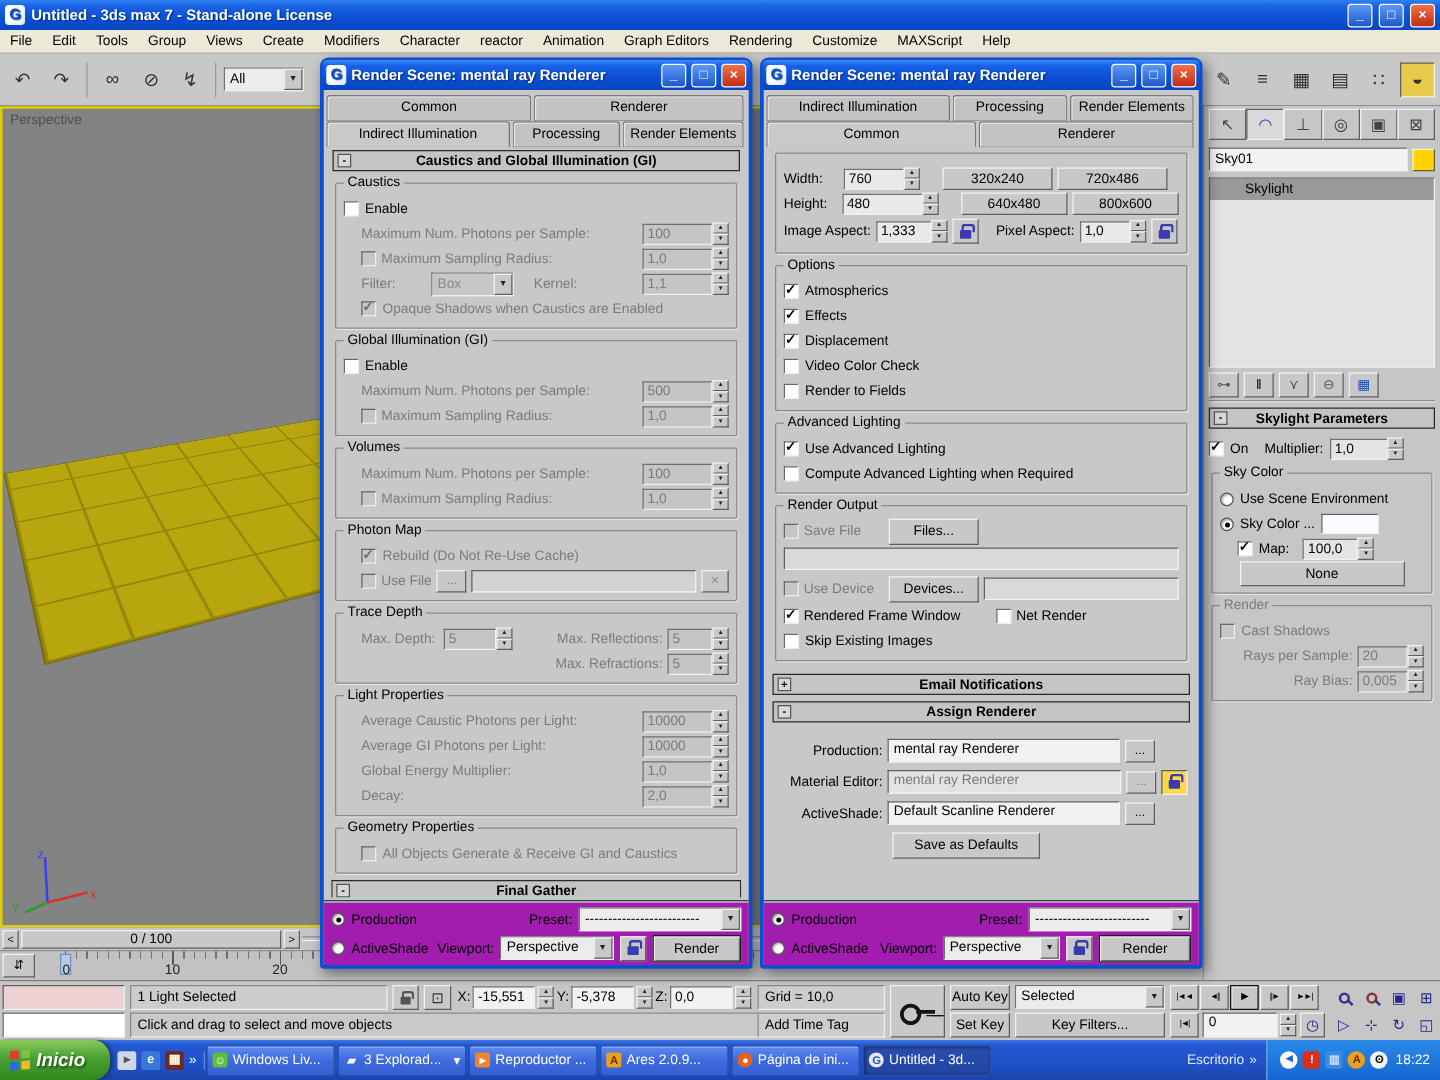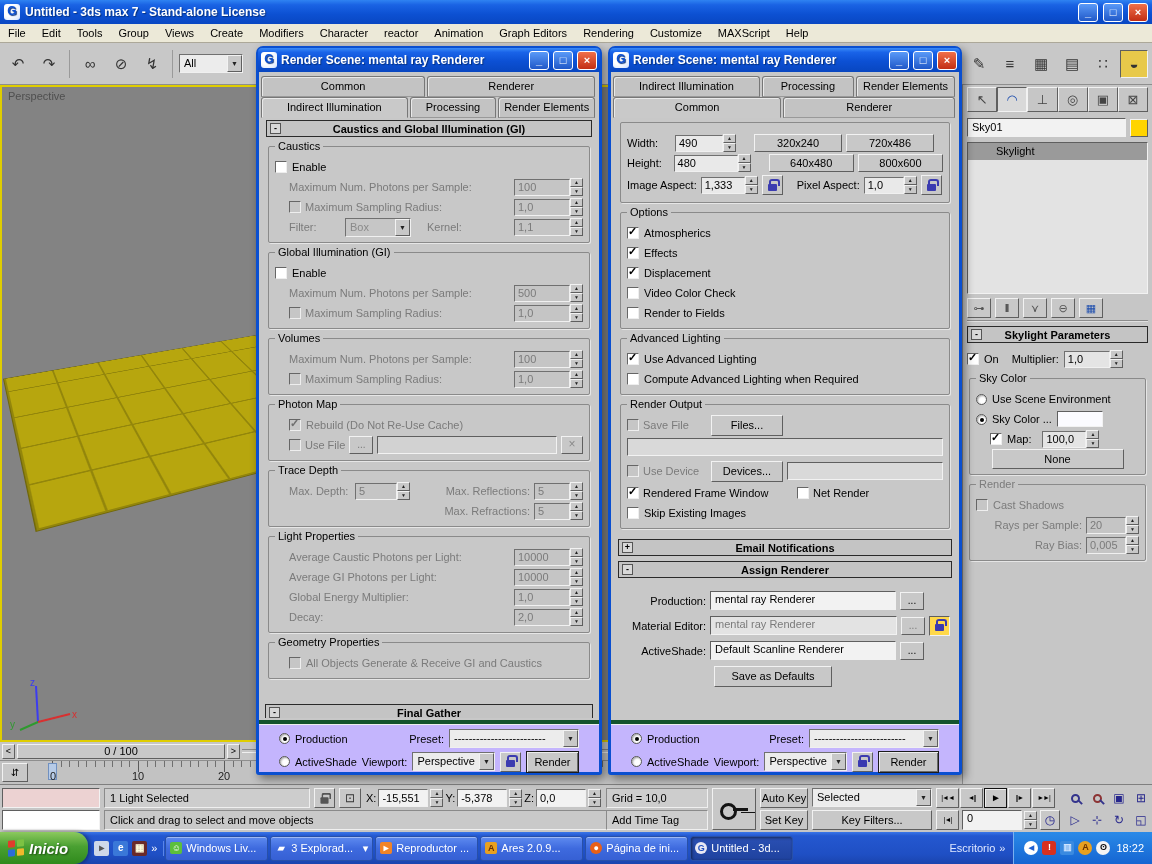--- a/index.html
+++ b/index.html
@@ -88,21 +88,21 @@
 
 
 .dlg{position:absolute;z-index:20;background:#c8c8c8;border:3px solid #0a4fd0;border-radius:7px 7px 3px 3px;box-shadow:3px 4px 10px rgba(0,0,0,.45)}
 .dtbar{position:absolute;left:-1px;top:-1px;right:-1px;height:24px;background:linear-gradient(180deg,#3a8cf8 0%,#1963e8 18%,#0c50d4 55%,#0846c0 100%);border-radius:4px 4px 0 0;display:flex;align-items:center;gap:4px;padding:0 3px;color:#fff;font-weight:bold;font-size:12px;text-shadow:1px 1px 1px #05307e}
 .dtbar .tt{flex:1;white-space:nowrap;overflow:hidden}
 .dtabs{position:absolute;left:2px;right:2px;top:25px;height:44px;padding-top:2px}
 .trow{display:flex;height:21px}
 .tab{border:1px solid #777;border-bottom-color:#999;border-radius:3px 3px 0 0;background:#c3c3c3;text-align:center;line-height:19px;margin-right:2px;box-shadow:inset 1px 1px 0 #e9e9e9;white-space:nowrap;overflow:hidden}
 .tab.act{background:#c9c9c9;border-bottom:1px solid #c9c9c9;position:relative;z-index:4}
 .dbody{position:absolute;left:2px;right:2px;top:69px;bottom:54px;padding:2px 5px;overflow:hidden}
-.dfoot{position:absolute;left:0;right:0;bottom:0;height:52px;border-top:4px solid #14532d;box-shadow:inset 0 1px 0 #ededed;padding:5px 20px 4px;display:flex;flex-direction:column;gap:4px;background:#c4b5fd}
+.dfoot{position:absolute;left:0;right:0;bottom:0;height:52px;border-top:1px solid #14532d;box-shadow:inset 0 1px 0 #ededed;padding:5px 6px 4px;display:flex;flex-direction:column;gap:4px;background:#a21caf}
 .frow{display:flex;align-items:center;gap:5px;height:19px}
 .render{width:76px;height:22px;border:1px solid #1c1c1c;box-shadow:inset 1px 1px 0 #ededed,inset -1px -1px 0 #6a6a6a;background:#c8c8c8;text-align:center;line-height:20px}
 .fgclip{position:absolute;left:6px;right:6px;bottom:54px;height:14px;overflow:hidden}
 
 
 #timerow{position:absolute;left:0;top:742px;width:962px;height:18px;background:#c6c6c6;display:flex;align-items:center;gap:2px;padding:0 2px}
 .tsarrow{width:13px;height:15px;font-size:9px;line-height:13px}
 #tslider{width:208px;height:15px;line-height:13px}
 #ttrack{flex:1;height:4px;border-top:1px solid #8a8a8a;border-bottom:1px solid #f0f0f0}
 #trackbar{position:absolute;left:0;top:760px;width:962px;height:24px;background:#c2c2c2;border-top:1px solid #8e8e8e}
@@ -378,20 +378,24 @@
             </span>
             <span class="pl dis-t" style="margin-left:12px">Kernel:</span>
             <span class="num ndis" style="margin-left:auto">
               <span class="vf">1,1</span>
               <span class="spin">
                 <i>▲</i>
                 <i>▼</i>
               </span>
             </span>
           </div>
+      <div class="cbrow ind">
+            <span class="cb cdis chk"></span>
+            <span class="dis-t">Opaque Shadows when Caustics are Enabled</span>
+          </div>
     </div>
     <div class="grp">
       <span class="lg">Global Illumination (GI)</span>
       <div class="cbrow">
             <span class="cb"></span>
             <span>Enable</span>
           </div>
       <div class="prow">
             <span class="pl dis-t flex1 ind">Maximum Num. Photons per Sample:</span>
             <span class="num ndis">
@@ -583,21 +587,21 @@
     <div class="trow">
       <span class="tab act" style="width:49%">Common</span>
       <span class="tab" style="width:50%">Renderer</span>
     </div>
   </div>
   <div class="dbody">
     <div class="grp" style="margin-top:2px">
       <div class="prow">
         <span class="pl" style="width:44px">Width:</span>
         <span class="num">
-              <span class="vf" style="width:48px;background:#e9e9e9">490</span>
+              <span class="vf" style="width:48px;background:#e9e9e9">760</span>
               <span class="spin">
                 <i>▲</i>
                 <i>▼</i>
               </span>
             </span>
         <span class="b" style="width:88px;height:18px;margin-left:14px;line-height:16px">320x240</span>
         <span class="b" style="width:88px;height:18px;line-height:16px">720x486</span>
       </div>
       <div class="prow">
         <span class="pl" style="width:44px">Height:</span>

